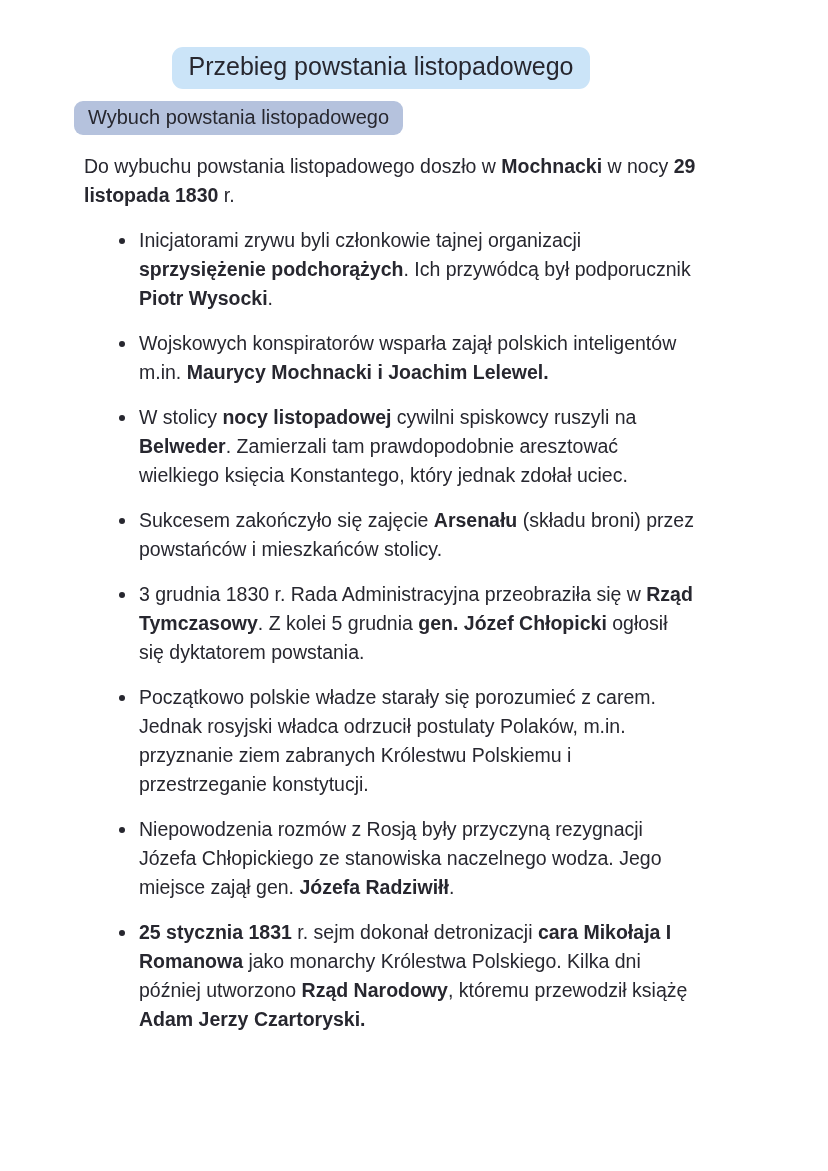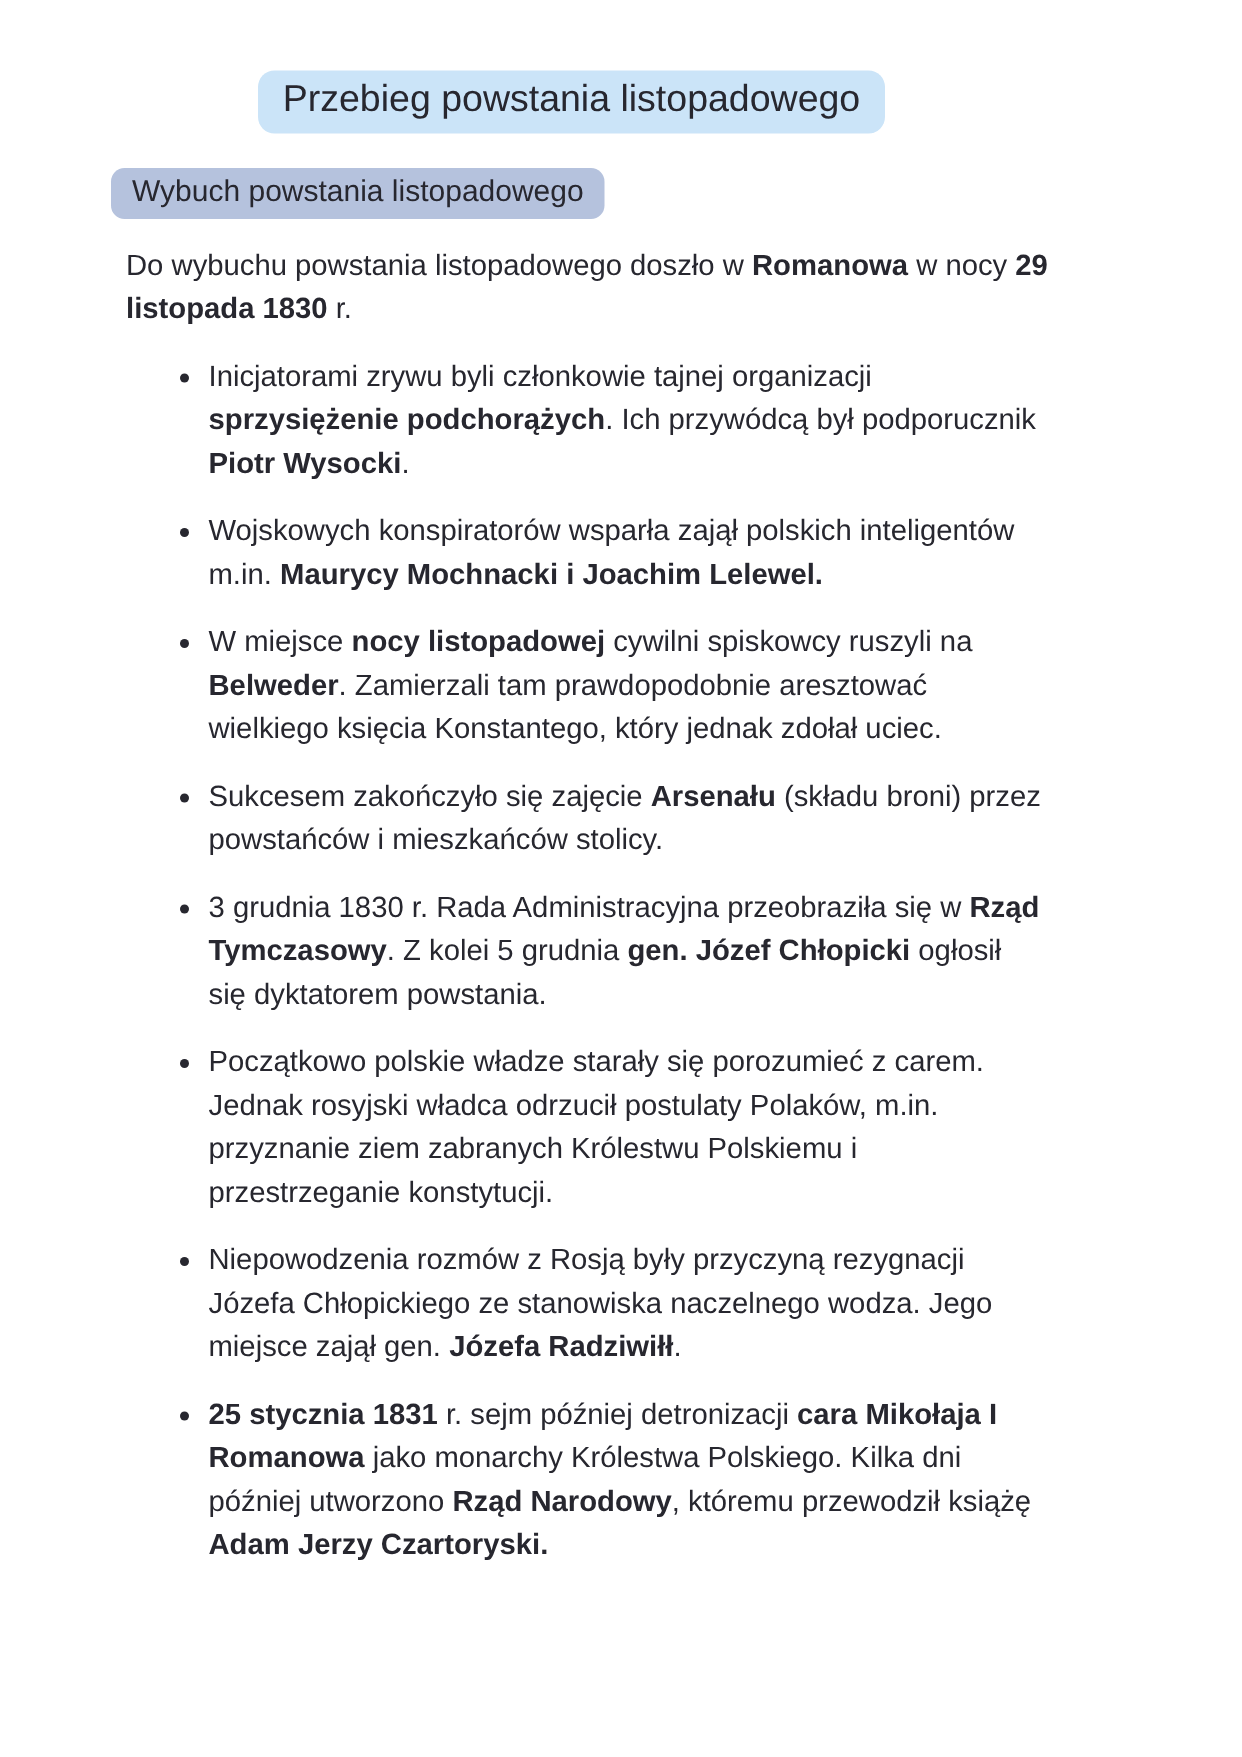--- a/index.html
+++ b/index.html
@@ -29,21 +29,21 @@
   }
   .title-bubble {
     background: var(--title-bg);
     border-radius: 11px;
     padding: 5px 17px 8px 17px;
     font-size: 25px;
     line-height: 1.15;
     color: var(--text);
   }
   .section-row {
-    margin: 23px 0 0 74px;
+    margin: 12px 0 0 74px;
   }
   .section-bubble {
     display: inline-block;
     background: var(--section-bg);
     border-radius: 9px;
     padding: 4px 14px 6px 14px;
     font-size: 20px;
     line-height: 1.2;
     color: var(--text);
   }
@@ -71,25 +71,25 @@
 <div class="page">
   <div class="title-row">
     <span class="title-bubble">Przebieg powstania listopadowego</span>
   </div>
 
   <div class="section-row">
     <span class="section-bubble">Wybuch powstania listopadowego</span>
   </div>
 
   <div class="content">
-    <p class="intro"><span>Do wybuchu powstania listopadowego doszło w </span><b>Romanowa</b><span> w nocy </span><b>29 listopada 1830</b><span> r.</span></p>
+    <p class="intro"><span>Do wybuchu powstania listopadowego doszło w </span><b>Mochnacki</b><span> w nocy </span><b>29 listopada 1830</b><span> r.</span></p>
     <ul class="bullets">
         <li><span>Inicjatorami zrywu byli członkowie tajnej organizacji </span><b>sprzysiężenie podchorążych</b><span>. Ich przywódcą był podporucznik </span><b>Piotr Wysocki</b><span>.</span></li>
         <li><span>Wojskowych konspiratorów wsparła zajął polskich inteligentów m.in. </span><b>Maurycy Mochnacki i Joachim Lelewel.</b></li>
-        <li><span>W miejsce </span><b>nocy listopadowej</b><span> cywilni spiskowcy ruszyli na </span><b>Belweder</b><span>. Zamierzali tam prawdopodobnie aresztować wielkiego księcia Konstantego, który jednak zdołał uciec.</span></li>
+        <li><span>W stolicy </span><b>nocy listopadowej</b><span> cywilni spiskowcy ruszyli na </span><b>Belweder</b><span>. Zamierzali tam prawdopodobnie aresztować wielkiego księcia Konstantego, który jednak zdołał uciec.</span></li>
         <li><span>Sukcesem zakończyło się zajęcie </span><b>Arsenału</b><span> (składu broni) przez powstańców i mieszkańców stolicy.</span></li>
         <li><span>3 grudnia 1830 r. Rada Administracyjna przeobraziła się w </span><b>Rząd Tymczasowy</b><span>. Z kolei 5 grudnia </span><b>gen. Józef Chłopicki</b><span> ogłosił się dyktatorem powstania.</span></li>
         <li><span>Początkowo polskie władze starały się porozumieć z carem. Jednak rosyjski władca odrzucił postulaty Polaków, m.in. przyznanie ziem zabranych Królestwu Polskiemu i przestrzeganie konstytucji.</span></li>
         <li><span>Niepowodzenia rozmów z Rosją były przyczyną rezygnacji Józefa Chłopickiego ze stanowiska naczelnego wodza. Jego miejsce zajął gen. </span><b>Józefa Radziwiłł</b><span>.</span></li>
-        <li><b>25 stycznia 1831</b><span> r. sejm później detronizacji </span><b>cara Mikołaja I Romanowa</b><span> jako monarchy Królestwa Polskiego. Kilka dni później utworzono </span><b>Rząd Narodowy</b><span>, któremu przewodził książę </span><b>Adam Jerzy Czartoryski.</b></li>
+        <li><b>25 stycznia 1831</b><span> r. sejm dokonał detronizacji </span><b>cara Mikołaja I Romanowa</b><span> jako monarchy Królestwa Polskiego. Kilka dni później utworzono </span><b>Rząd Narodowy</b><span>, któremu przewodził książę </span><b>Adam Jerzy Czartoryski.</b></li>
       </ul>
   </div>
 </div>
 
 </body></html>

